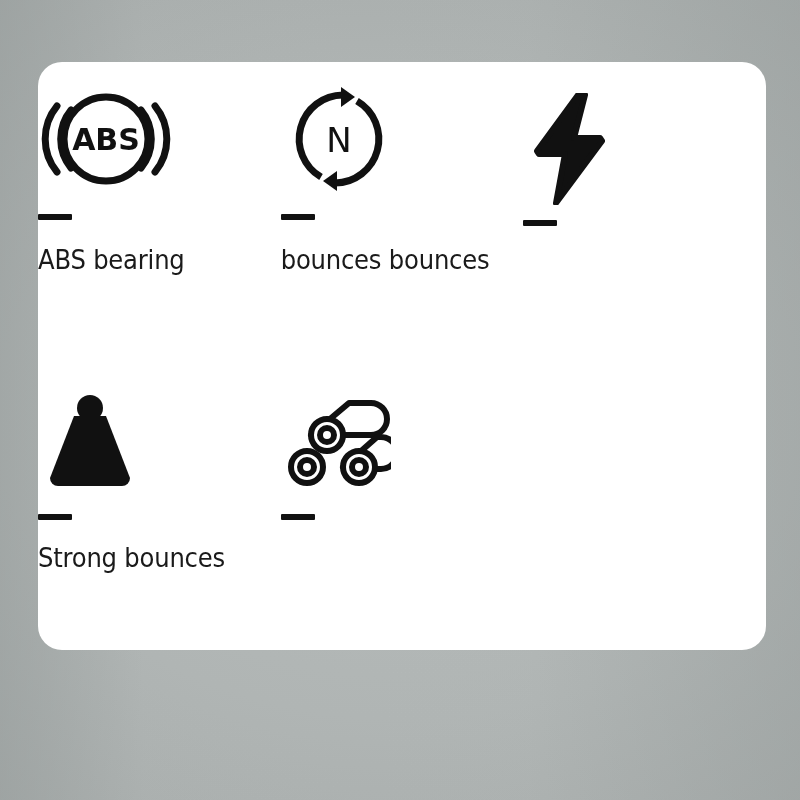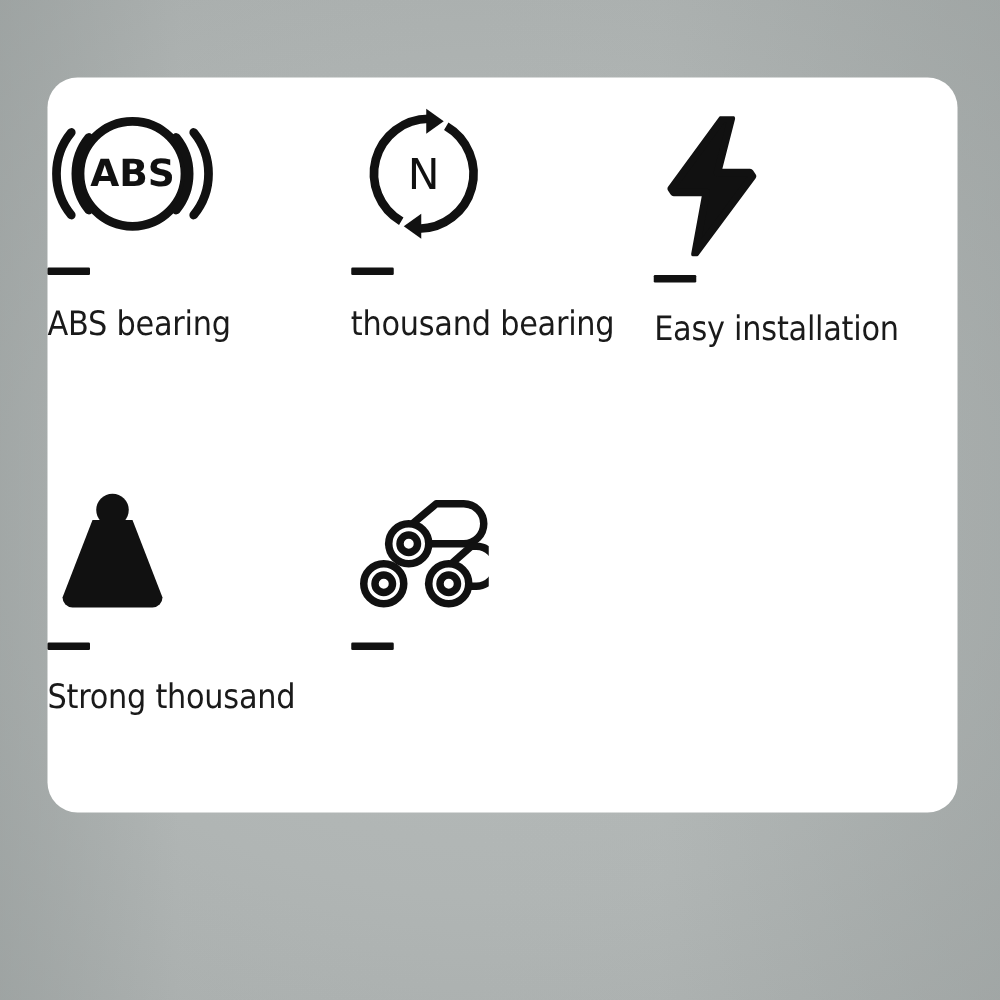--- a/index.html
+++ b/index.html
@@ -123,42 +123,41 @@
             <g fill="none" stroke="#111" stroke-width="7" stroke-linecap="butt">
               <path d="M62 10 A 44 44 0 0 0 40 92"></path>
               <path d="M54 98 A 44 44 0 0 0 76 16"></path>
             </g>
             <polygon points="60,2 60,22 74,12" fill="#111"></polygon>
             <polygon points="56,106 56,86 42,96" fill="#111"></polygon>
             <text x="58" y="55" text-anchor="middle" dominant-baseline="central" font-family="'DejaVu Sans','Liberation Sans',sans-serif" font-size="34" fill="#111">N</text>
           </svg>
         </div>
         <div class="divider"></div>
-        <div class="label">thousand bearing</div>
+        <div class="label">bounces bounces</div>
       </div>
 
       <div class="feature row-bottom">
         <div class="icon-wrap">
           <svg width="92" height="112" viewBox="0 0 92 112" aria-hidden="true">
             <path d="M55 2 L14 58 L16 61 L42 61 L33 110 L79 48 L77 45 L51 45 L62 2 Z" fill="#111" stroke="#111" stroke-width="6" stroke-linejoin="round"></path>
           </svg>
         </div>
         <div class="divider"></div>
-        <div class="label">Easy installation</div>
       </div>
 
       <div class="feature row-bottom">
         <div class="icon-wrap">
           <svg width="104" height="98" viewBox="0 0 104 98" aria-hidden="true">
             <circle cx="52" cy="14" r="13" fill="#111"></circle>
             <path d="M36 22 L68 22 L92 84 A 8 8 0 0 1 84 92 L20 92 A 8 8 0 0 1 12 84 Z" fill="#111"></path>
           </svg>
         </div>
         <div class="divider"></div>
-        <div class="label">Strong thousand</div>
+        <div class="label">Strong bounces</div>
       </div>
 
       <div class="feature row-bottom">
         <div class="icon-wrap">
           <svg width="110" height="100" viewBox="0 0 110 100" aria-hidden="true">
             <g stroke="#111" stroke-width="6" stroke-linejoin="round" fill="#fff">
 
               <path d="M30 42 L68 10 L90 10 A 16 16 0 0 1 90 42 L46 42 A 16 16 0 0 1 30 42 Z"></path>
               <circle cx="46" cy="42" r="16"></circle>
               <circle cx="46" cy="42" r="7"></circle>

